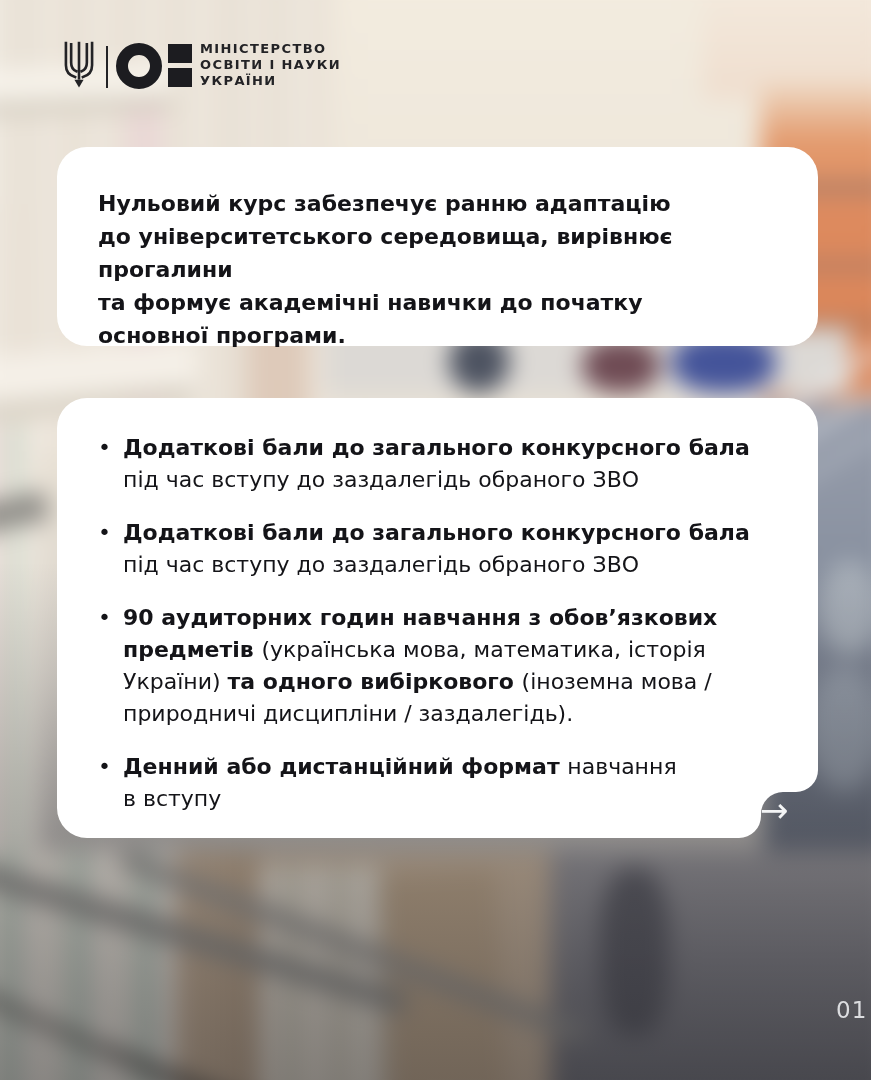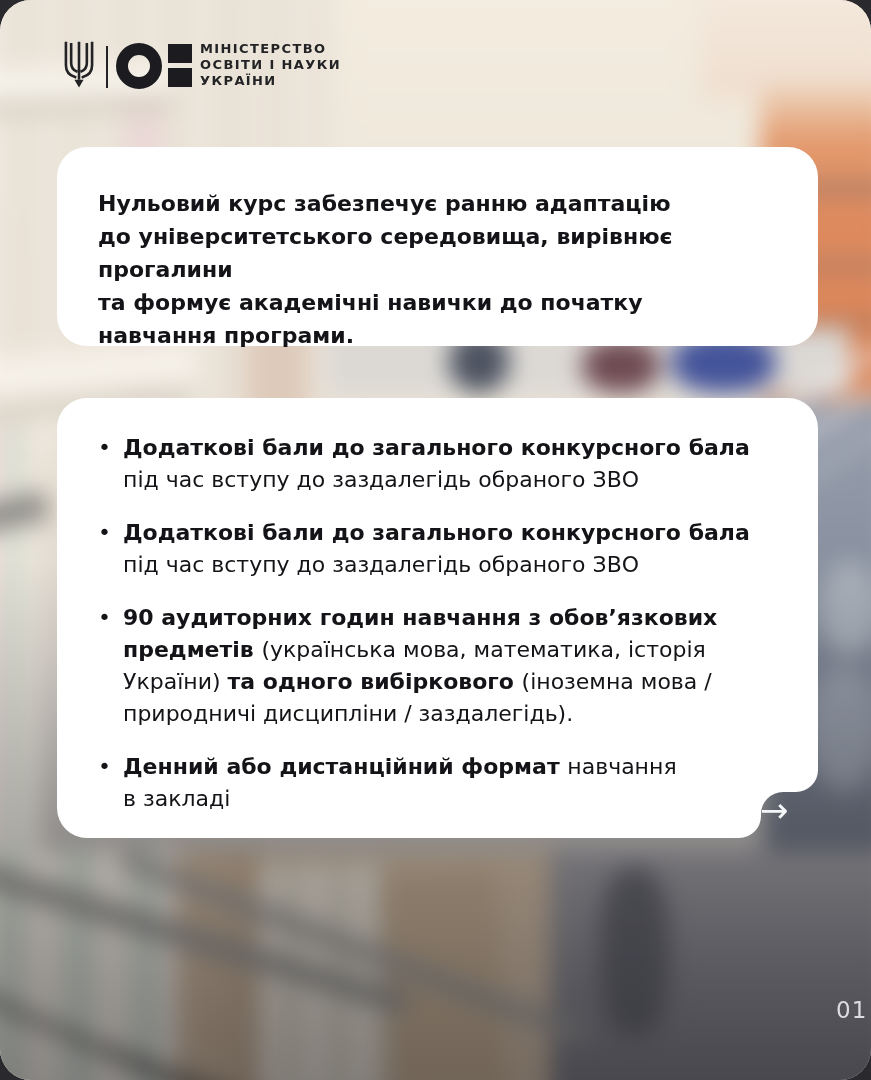--- a/index.html
+++ b/index.html
@@ -1,20 +1,19 @@
 <!DOCTYPE html>
 <html lang="uk"><head>
 <meta charset="utf-8">
 <style>
   html,body{margin:0;padding:0;background:#2a2a2e;}
   .page{
     position:relative;width:871px;height:1080px;margin:0 auto;
     overflow:hidden;background:#e9e2d6;
     font-family:"DejaVu Sans", sans-serif;
-    border-radius:31px;
   }
   
   .bg{position:absolute;inset:0;filter:blur(11px);transform:scale(1.05);z-index:0;}
   .bg div{position:absolute;}
   .bg-base{inset:0;background:linear-gradient(180deg,#f3ecdf 0%,#ece5d9 28%,#e7e0d4 44%,#d8d3cb 62%,#aaa7a5 84%,#8a888a 100%);}
   .bg-window{left:0;top:0;width:48px;height:220px;background:#eff1e7;opacity:.9;}
   .bg-books-top{left:8px;top:0;width:332px;height:455px;opacity:.92;
     background:repeating-linear-gradient(90deg,#f2ece3 0 16px,#dbd3c7 16px 20px,#ece4d9 20px 44px,#d0c8ba 44px 48px);}
   .bg-pink-strip{left:140px;top:120px;width:36px;height:300px;background:#e9d4d4;opacity:.8;}
   .bg-beige-strip{left:255px;top:330px;width:60px;height:120px;background:#dcc5b4;opacity:.85;}
@@ -150,21 +149,21 @@
         <div>ОСВІТИ І НАУКИ</div>
         <div>УКРАЇНИ</div>
       </div>
   </div>
 
   <div class="intro-card"></div>
   <div class="intro-text">
       <div>Нульовий курс забезпечує ранню адаптацію</div>
       <div>до університетського середовища, вирівнює прогалини</div>
       <div>та формує академічні навички до початку</div>
-      <div>навчання програми.</div>
+      <div>основної програми.</div>
     </div>
 
   <svg class="benefits-shape" width="761" height="440" viewBox="0 0 761 440" aria-hidden="true">
     <path fill="#ffffff" d="M30 0 H731 A30 30 0 0 1 761 30 V372 A22 22 0 0 1 739 394 H726 A22 22 0 0 0 704 416 V418 A22 22 0 0 1 682 440 H30 A30 30 0 0 1 0 410 V30 A30 30 0 0 1 30 0 Z"></path>
   </svg>
   <div class="benefits-content">
     <ul>
         <li>
           <span class="marker">•</span>
           <div>
@@ -185,21 +184,21 @@
             <div><span class="b">90 аудиторних годин навчання з обов’язкових</span></div>
             <div><span class="b">предметів </span><span class="r">(українська мова, математика, історія</span></div>
             <div><span class="r">України) </span><span class="b">та одного вибіркового </span><span class="r">(іноземна мова /</span></div>
             <div><span class="r">природничі дисципліни / заздалегідь).</span></div>
           </div>
         </li>
         <li>
           <span class="marker">•</span>
           <div>
             <div><span class="b">Денний або дистанційний формат </span><span class="r">навчання</span></div>
-            <div><span class="r">в закладі</span></div>
+            <div><span class="r">в вступу</span></div>
           </div>
         </li>
       </ul>
   </div>
 
   <span class="next-arrow">→</span>
 
   <div class="page-number">01</div>
 
 </div>

